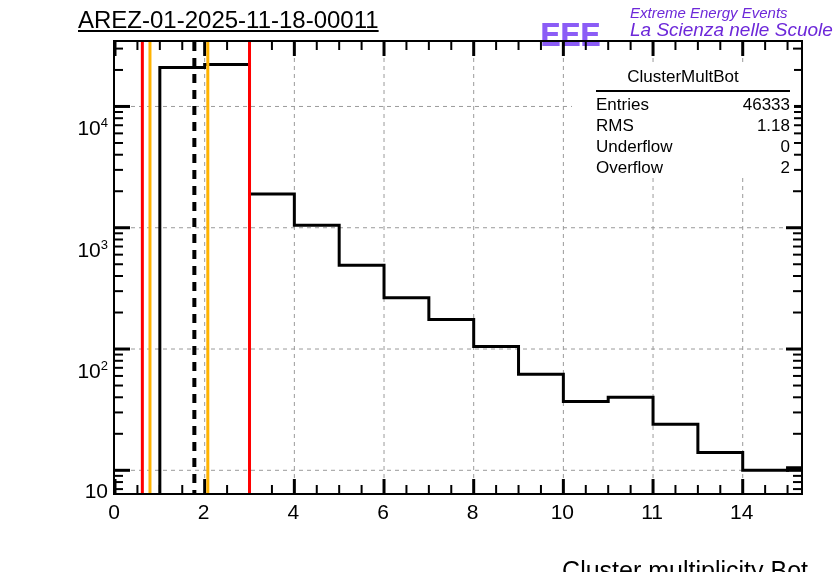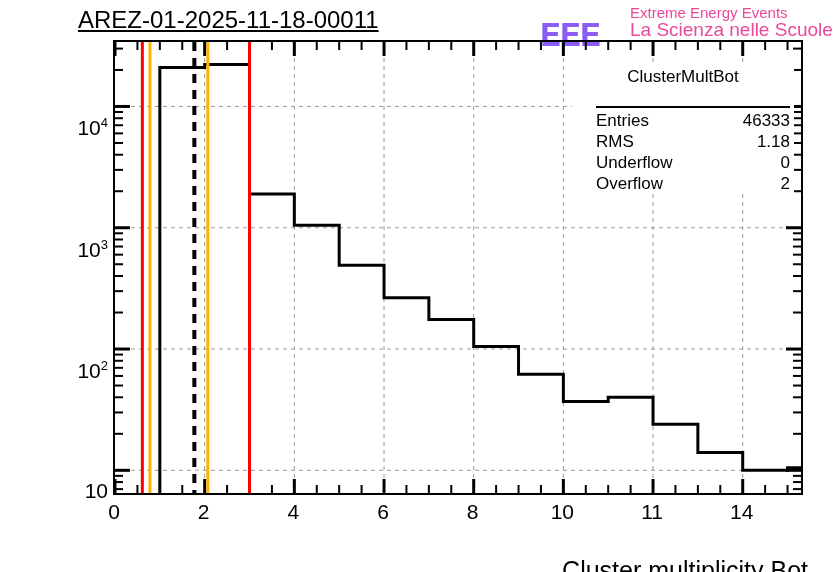--- a/index.html
+++ b/index.html
@@ -15,21 +15,21 @@
     position:absolute;left:78px;top:6px;
     font-size:24px;letter-spacing:0px;white-space:nowrap;text-decoration:underline;
   }
   .logo{position:absolute;left:540px;top:2px;width:292px;height:40px;}
   .logo-eee{
     position:absolute;left:0px;top:16px;
     font-size:35px;font-weight:bold;color:#8b5cf6;
     letter-spacing:-1px;line-height:38px;
     font-family:Liberation Mono, monospace;
   }
-  .logo-lines{position:absolute;left:90px;top:2px;color:#ec4899;}
+  .logo-lines{position:absolute;left:90px;top:2px;color:#6d28d9;font-style:italic;}
   .logo-line1{font-size:15px;line-height:17px;white-space:nowrap;}
   .logo-line2{font-size:19px;line-height:17px;white-space:nowrap;}
 
   
   .frame{
     position:absolute;left:113px;top:40px;width:690px;height:455px;
     border:2px solid #000;box-sizing:border-box;background:transparent;
   }
   .plotarea{position:absolute;left:0;top:0;right:0;bottom:0;overflow:hidden;}
 
@@ -47,21 +47,21 @@
   }
   .xtitle{
     position:absolute;right:28px;top:556px;font-size:25px;white-space:nowrap;
   }
 
   
   .stats{
     position:absolute;left:572px;top:66px;width:222px;
     font-size:17px;line-height:21px;background:#fff;
   }
-  .stats-title{text-align:center;padding-bottom:19px;}
+  .stats-title{text-align:center;padding-bottom:3px;}
   .stats-rule{border-bottom:2px solid #000;margin:0 4px 2px 24px;}
   .stats-row{display:flex;justify-content:space-between;padding:0 4px 0 24px;}
   .stats-row .k{text-align:left;}
   .stats-row .v{text-align:right;}
 </style>
 </head>
 <body>
 
 <div id="root">
 

